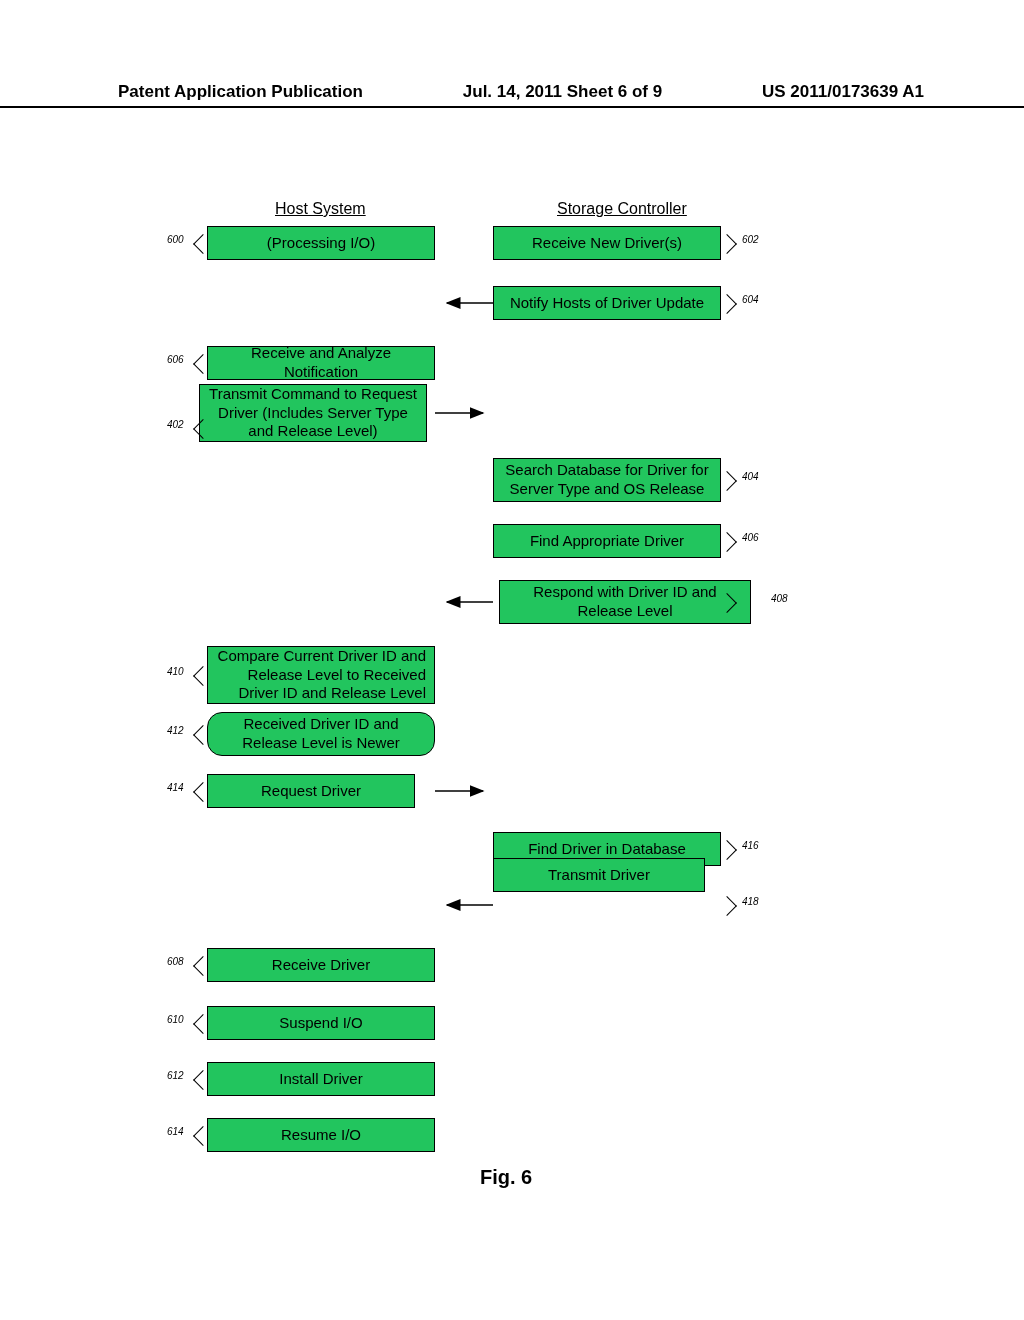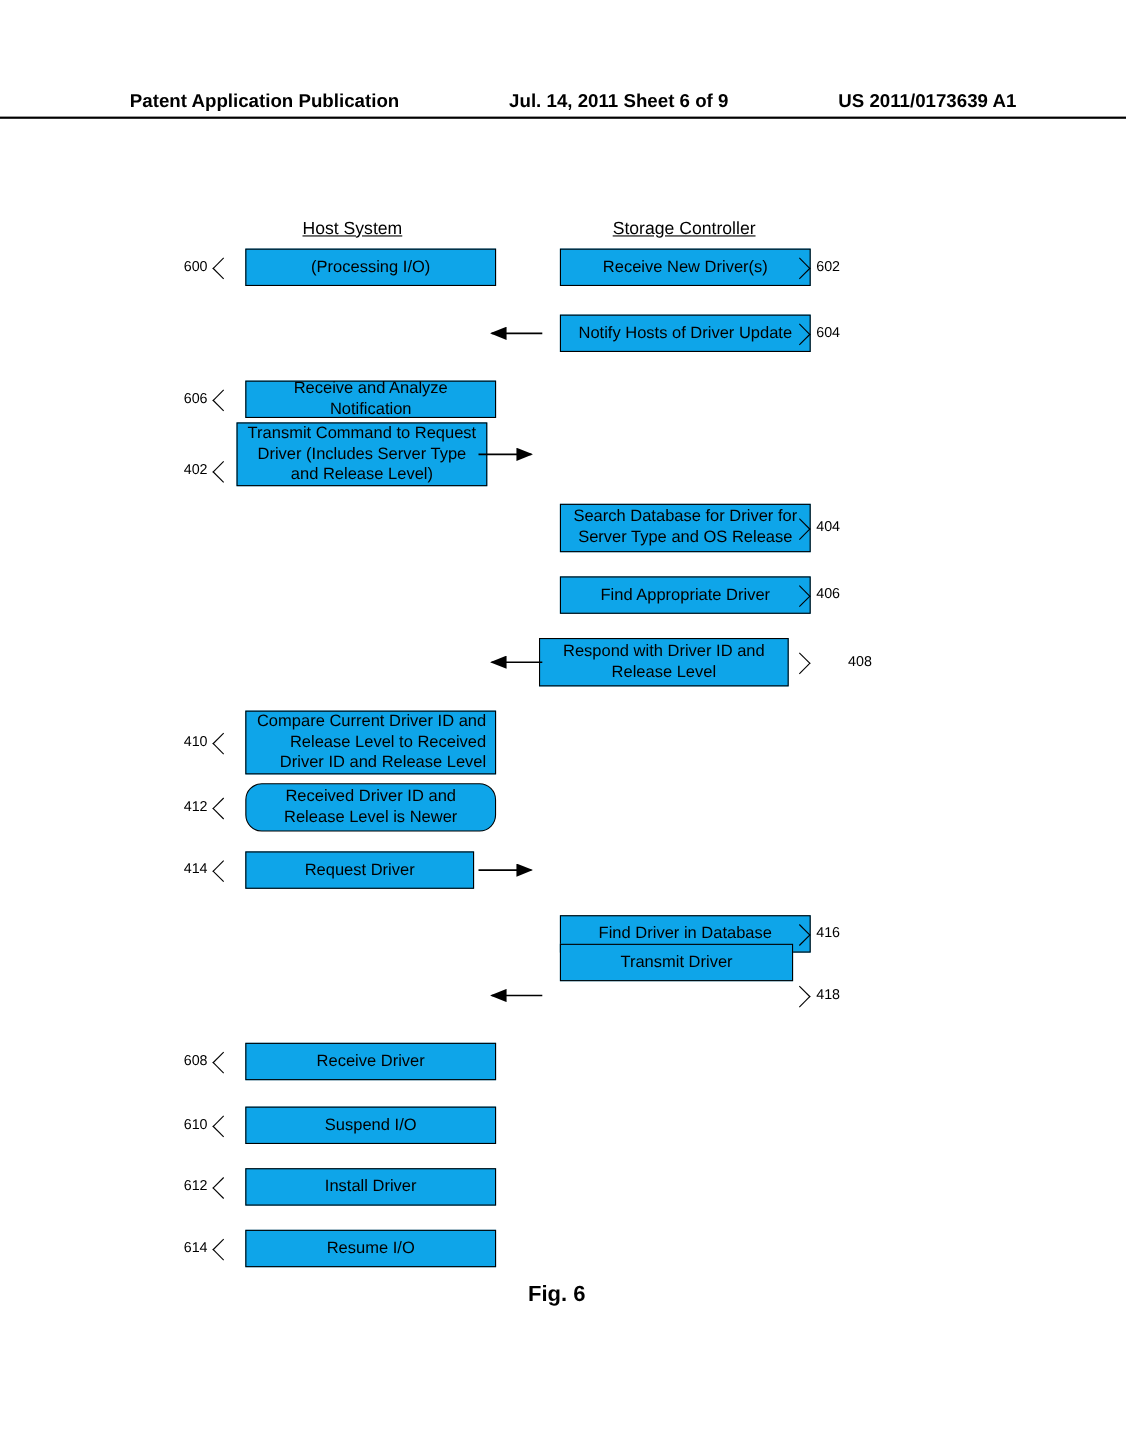--- a/index.html
+++ b/index.html
@@ -31,33 +31,33 @@
   }
   .col-header {
     position: absolute;
     font-size: 16px;
     text-decoration: underline;
     font-weight: normal;
   }
   .box {
     position: absolute;
     border: 1.5px solid #000;
-    background: #0ea5e9;
+    background: #22c55e;
     font-size: 15px;
     text-align: center;
     display: flex;
     align-items: center;
     justify-content: center;
     padding: 4px 8px;
     line-height: 1.25;
-    margin-left: 16px;
   }
   .ref-label {
     position: absolute;
-    font-size: 13px;
+    font-size: 10px;
+    font-style: italic;
   }
   .tick {
     position: absolute;
     width: 14px;
     height: 14px;
     border-top: 1.5px solid #000;
   }
   .tick.left { border-left: 1.5px solid #000; transform: rotate(-45deg); }
   .tick.right { border-right: 1.5px solid #000; transform: rotate(45deg); }
   .fig-caption {
@@ -109,21 +109,21 @@
   <div class="ref-label" style="left:167px; top:219px;">402</div>
 
   <div class="box" style="left:493px; top:258px; width:228px; height:44px;">Search Database for Driver for Server Type and OS Release</div>
   <div class="tick right" style="left:720px; top:274px;"></div>
   <div class="ref-label" style="left:742px; top:271px;">404</div>
 
   <div class="box" style="left:493px; top:324px; width:228px; height:34px;">Find Appropriate Driver</div>
   <div class="tick right" style="left:720px; top:335px;"></div>
   <div class="ref-label" style="left:742px; top:332px;">406</div>
 
-  <div class="box" style="left:474px; top:380px; width:227px; height:44px;">Respond with Driver ID and Release Level</div>
+  <div class="box" style="left:499px; top:380px; width:252px; height:44px;">Respond with Driver ID and Release Level</div>
   <div class="tick right" style="left:720px; top:396px;"></div>
   <div class="ref-label" style="left:771px; top:393px;">408</div>
 
   <div class="box" style="left:207px; top:446px; width:228px; height:58px;text-align:right;">Compare Current Driver ID and Release Level to Received Driver ID and Release Level</div>
   <div class="tick left" style="left:196px; top:469px;"></div>
   <div class="ref-label" style="left:167px; top:466px;">410</div>
 
   <div class="box" style="left:207px; top:512px; width:228px; height:44px;border-radius:15px;">Received Driver ID and Release Level is Newer</div>
   <div class="tick left" style="left:196px; top:528px;"></div>
   <div class="ref-label" style="left:167px; top:525px;">412</div>

